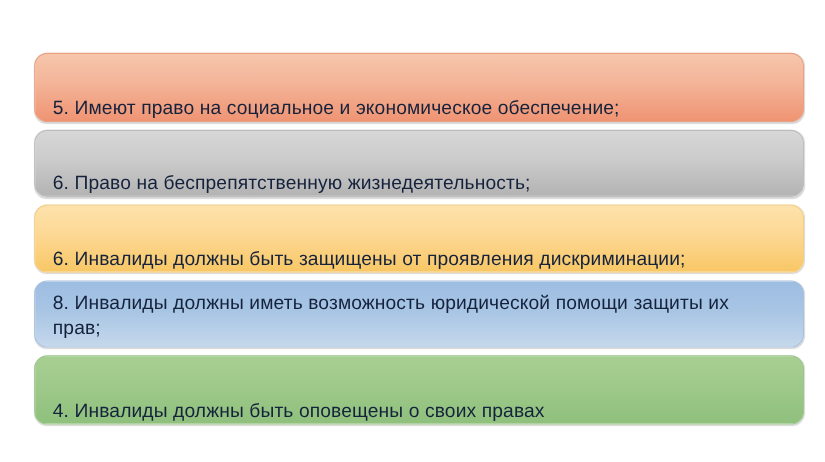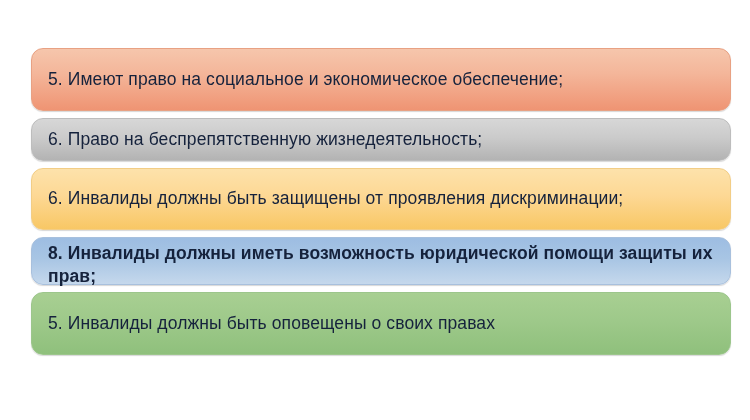--- a/index.html
+++ b/index.html
@@ -30,21 +30,21 @@
     top: 48px;
     width: 700px;
   }
 
   .banner {
     box-sizing: border-box;
     width: 700px;
     border-radius: 12px;
     margin-bottom: 7px;
     display: flex;
-    align-items: center;
+    align-items: flex-end;
     padding: 0 16px;
     box-shadow: 0 1px 1px rgba(0,0,0,0.16);
     position: relative;
   }
 
   .banner-text {
     font-size: 17.5px;
     line-height: 1.32;
     color: #15223c;
     letter-spacing: 0.1px;
@@ -53,38 +53,37 @@
   }
 
   
   .banner.b1 {
     height: 63px;
     background: linear-gradient(to bottom, #f6c6ac 0%, #f4b69a 40%, #ef9473 100%);
     border: 1px solid #e8a183;
   }
   
   .banner.b2 {
-    height: 43px;
+    height: 61px;
     background: linear-gradient(to bottom, #d7d7d7 0%, #cbcbcb 45%, #b3b3b3 100%);
     border: 1px solid #bdbdbd;
   }
   
   .banner.b3 {
     height: 62px;
     background: linear-gradient(to bottom, #fde2ab 0%, #fdd894 45%, #f8c765 100%);
     border: 1px solid #f2cd86;
   }
   
   .banner.b4 {
-    height: 48px;
+    height: 61px;
     background: linear-gradient(to bottom, #9dbde2 0%, #a8c5e4 45%, #c5d8ec 100%);
     border: 1px solid #a8c0dd;
-    align-items: center;
+    align-items: flex-start;
     padding-top: 8px;
-    font-weight: bold;
   }
   
   .banner.b5 {
     height: 63px;
     background: linear-gradient(to bottom, #a8cf92 0%, #9ec98a 45%, #8fc07c 100%);
     border: 1px solid #9cc68c;
   }
 </style>
 </head>
 <body>
@@ -103,17 +102,17 @@
     <div class="banner b3">
       <span class="banner-text">6. Инвалиды должны быть защищены от проявления дискриминации;</span>
     </div>
 
     <div class="banner b4">
       <span class="banner-text">8. Инвалиды должны иметь возможность юридической помощи защиты их
 прав;</span>
     </div>
 
     <div class="banner b5">
-      <span class="banner-text">5. Инвалиды должны быть оповещены о своих правах</span>
+      <span class="banner-text">4. Инвалиды должны быть оповещены о своих правах</span>
     </div>
 
   </div>
 </div>
 
 </body></html>

